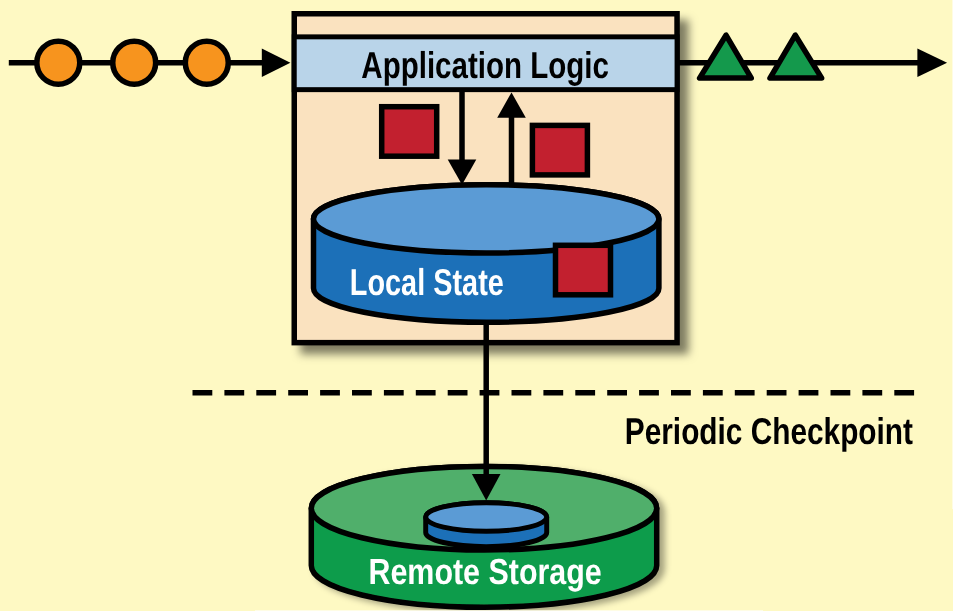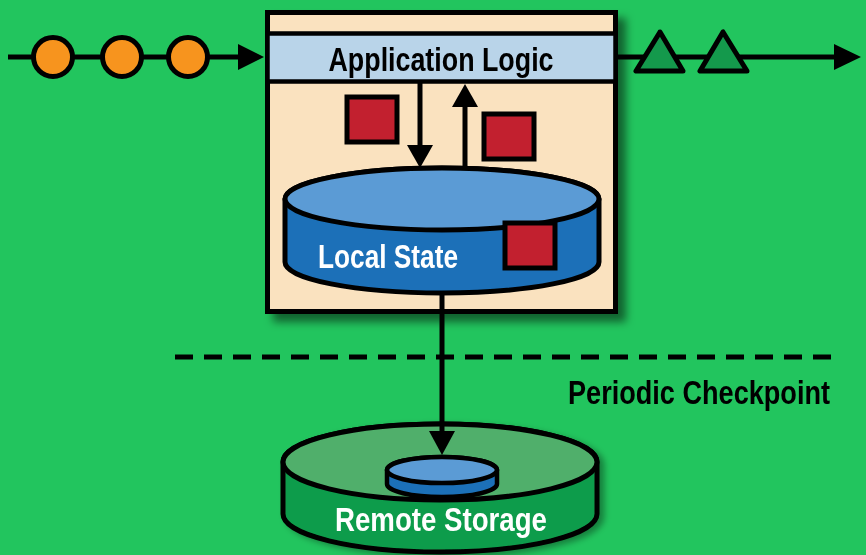--- a/index.html
+++ b/index.html
@@ -4,21 +4,21 @@
 <style>
   html, body {
     margin: 0;
     padding: 0;
     background: #ffffff;
   }
   .stage {
     position: relative;
     width: 866px;
     height: 555px;
-    background: #22c55e;
+    background: #fef9c3;
     overflow: hidden;
     font-family: "Liberation Sans", sans-serif;
   }
   svg text {
     font-family: "Liberation Sans", sans-serif;
     font-weight: bold;
   }
 </style>
 </head>
 <body>

